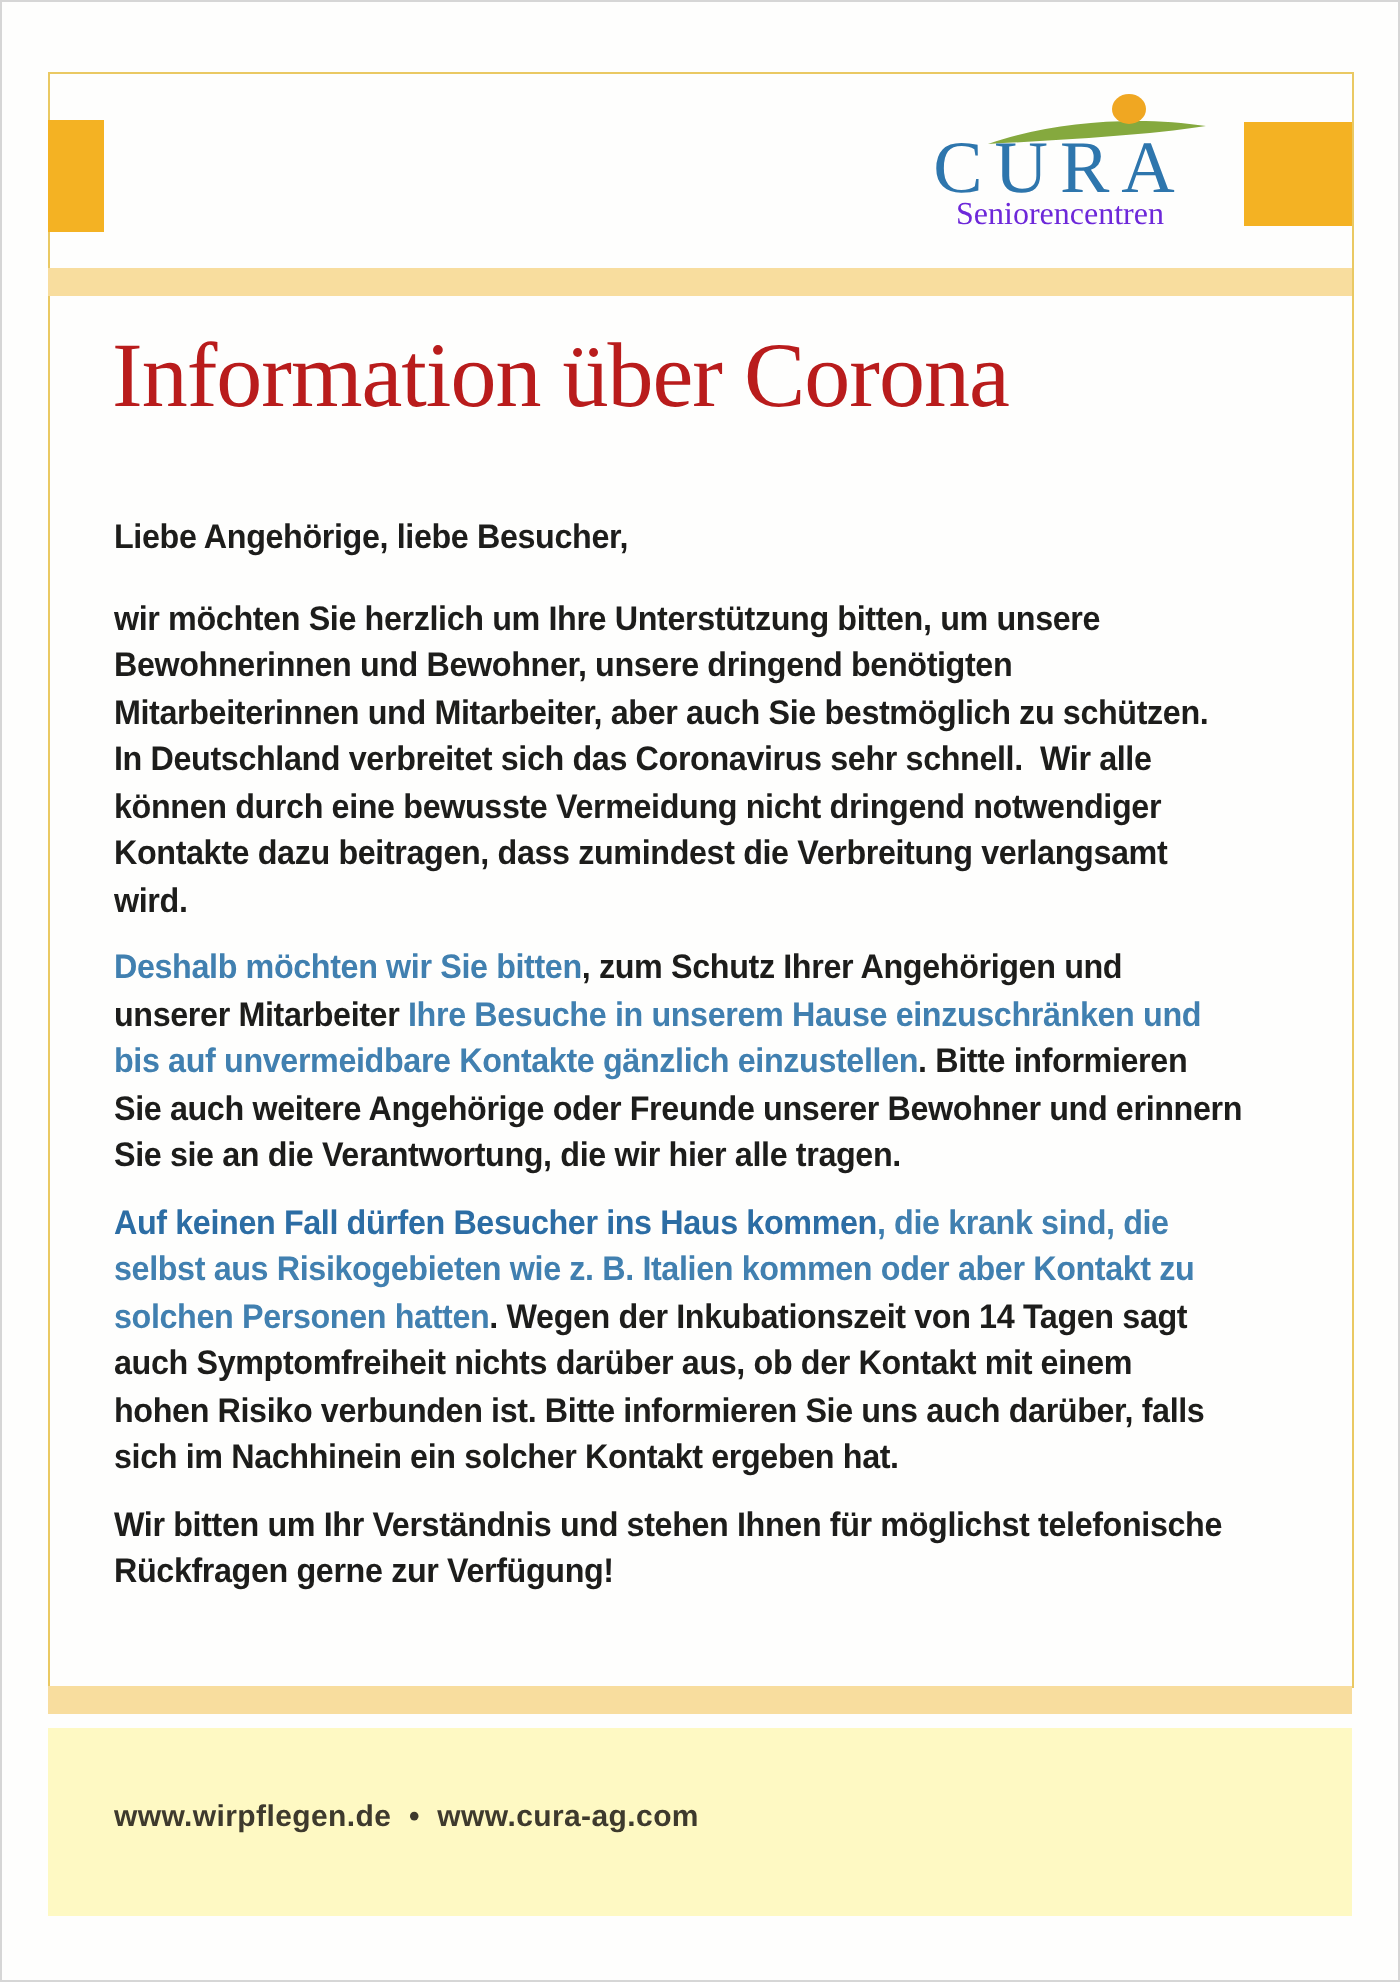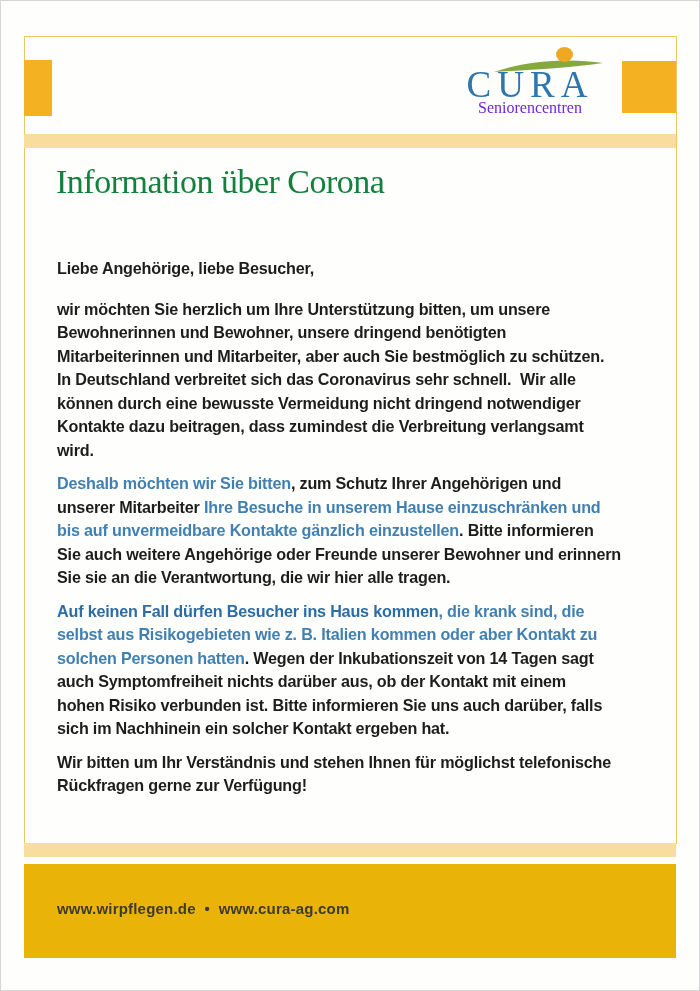--- a/index.html
+++ b/index.html
@@ -40,21 +40,21 @@
     line-height:1;white-space:pre;
   }
 
   .band{position:absolute;left:24px;width:652px;background:#f8dd9e;height:14px;}
   .band-top{top:134px;}
   .band-bottom{top:843px;}
 
   .page-title{
     position:absolute;left:56px;top:163px;width:600px;
     font-family:"Liberation Serif", serif;
-    font-size:34px;letter-spacing:-0.5px;color:#15803d;line-height:1.1;
+    font-size:46px;letter-spacing:-0.5px;color:#b91c1c;line-height:1.1;
     white-space:pre;
   }
 
   
   .body-text{
     position:absolute;left:57px;top:257px;width:640px;
     transform:scaleX(0.95);transform-origin:0 0;
     color:#1d1d1b;
   }
   .para{margin:0 0 10px 0;}
@@ -63,21 +63,21 @@
     white-space:pre;
     font-size:17px;line-height:23.5px;font-weight:700;letter-spacing:-0.2px;
   }
   .seg-k{color:#1d1d1b;}
   .seg-b{color:#4180b0;}
   .seg-db{color:#2c6da4;}
 
   
   .footer-bar{
     position:absolute;left:24px;top:864px;width:652px;height:94px;
-    background:#eab308;
+    background:#fef9c3;
   }
   .footer-text{
     position:absolute;left:33px;top:36px;
     font-size:15px;font-weight:700;color:#3e3a2d;letter-spacing:0.2px;
     white-space:pre;
   }
   .footer-text a{color:#3e3a2d;text-decoration:none;}
 </style>
 </head>
 <body>

